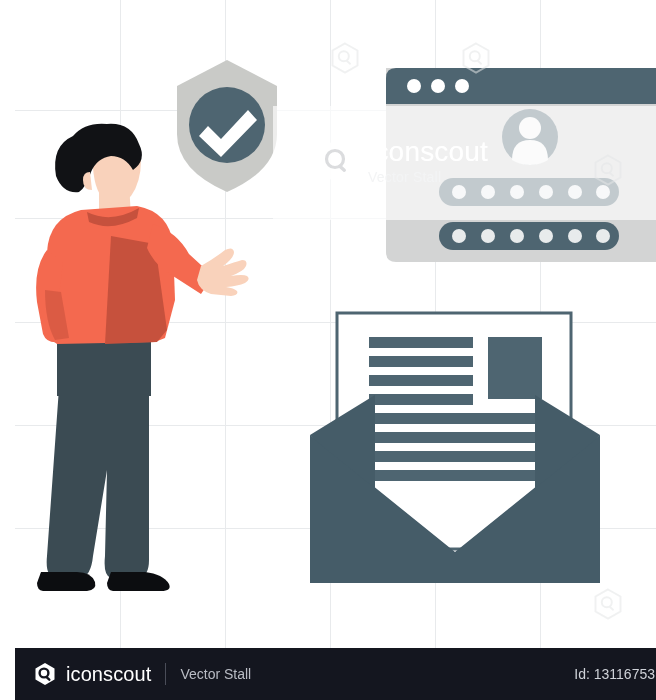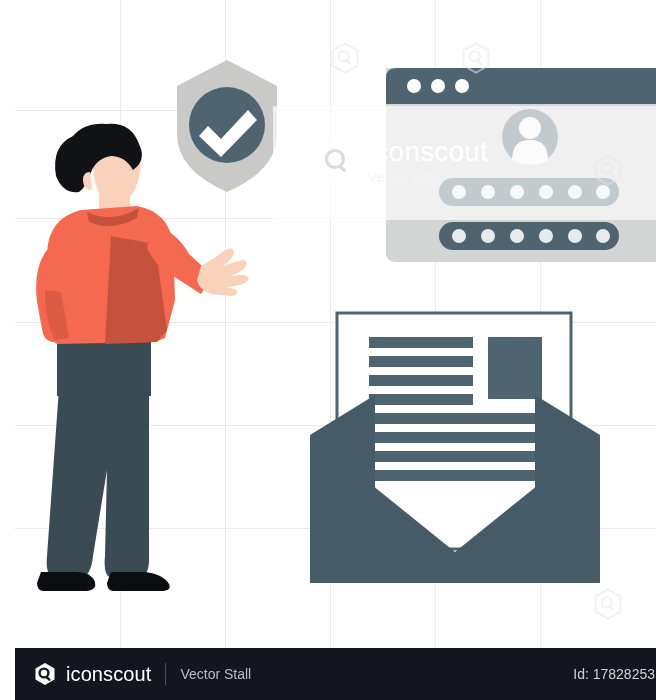--- a/index.html
+++ b/index.html
@@ -260,16 +260,16 @@
       <svg class="logo" viewBox="0 0 24 24">
         <path d="M12 1 L21.5 6.5 L21.5 17.5 L12 23 L2.5 17.5 L2.5 6.5 Z" fill="#ffffff"></path>
         <circle cx="11" cy="11" r="4.4" fill="none" stroke="#14161f" stroke-width="2.4"></circle>
         <rect x="14" y="14" width="5.4" height="2.4" rx="1.2" fill="#14161f" transform="rotate(42 14 14)"></rect>
       </svg>
       <span class="brand">iconscout</span>
     </div>
     <div class="divider"></div>
     <span class="vendor">Vector Stall</span>
     <div class="spacer"></div>
-    <span class="idtxt">Id: 17828253</span>
+    <span class="idtxt">Id: 13116753</span>
   </div>
 
 </div>
 
 </body></html>

